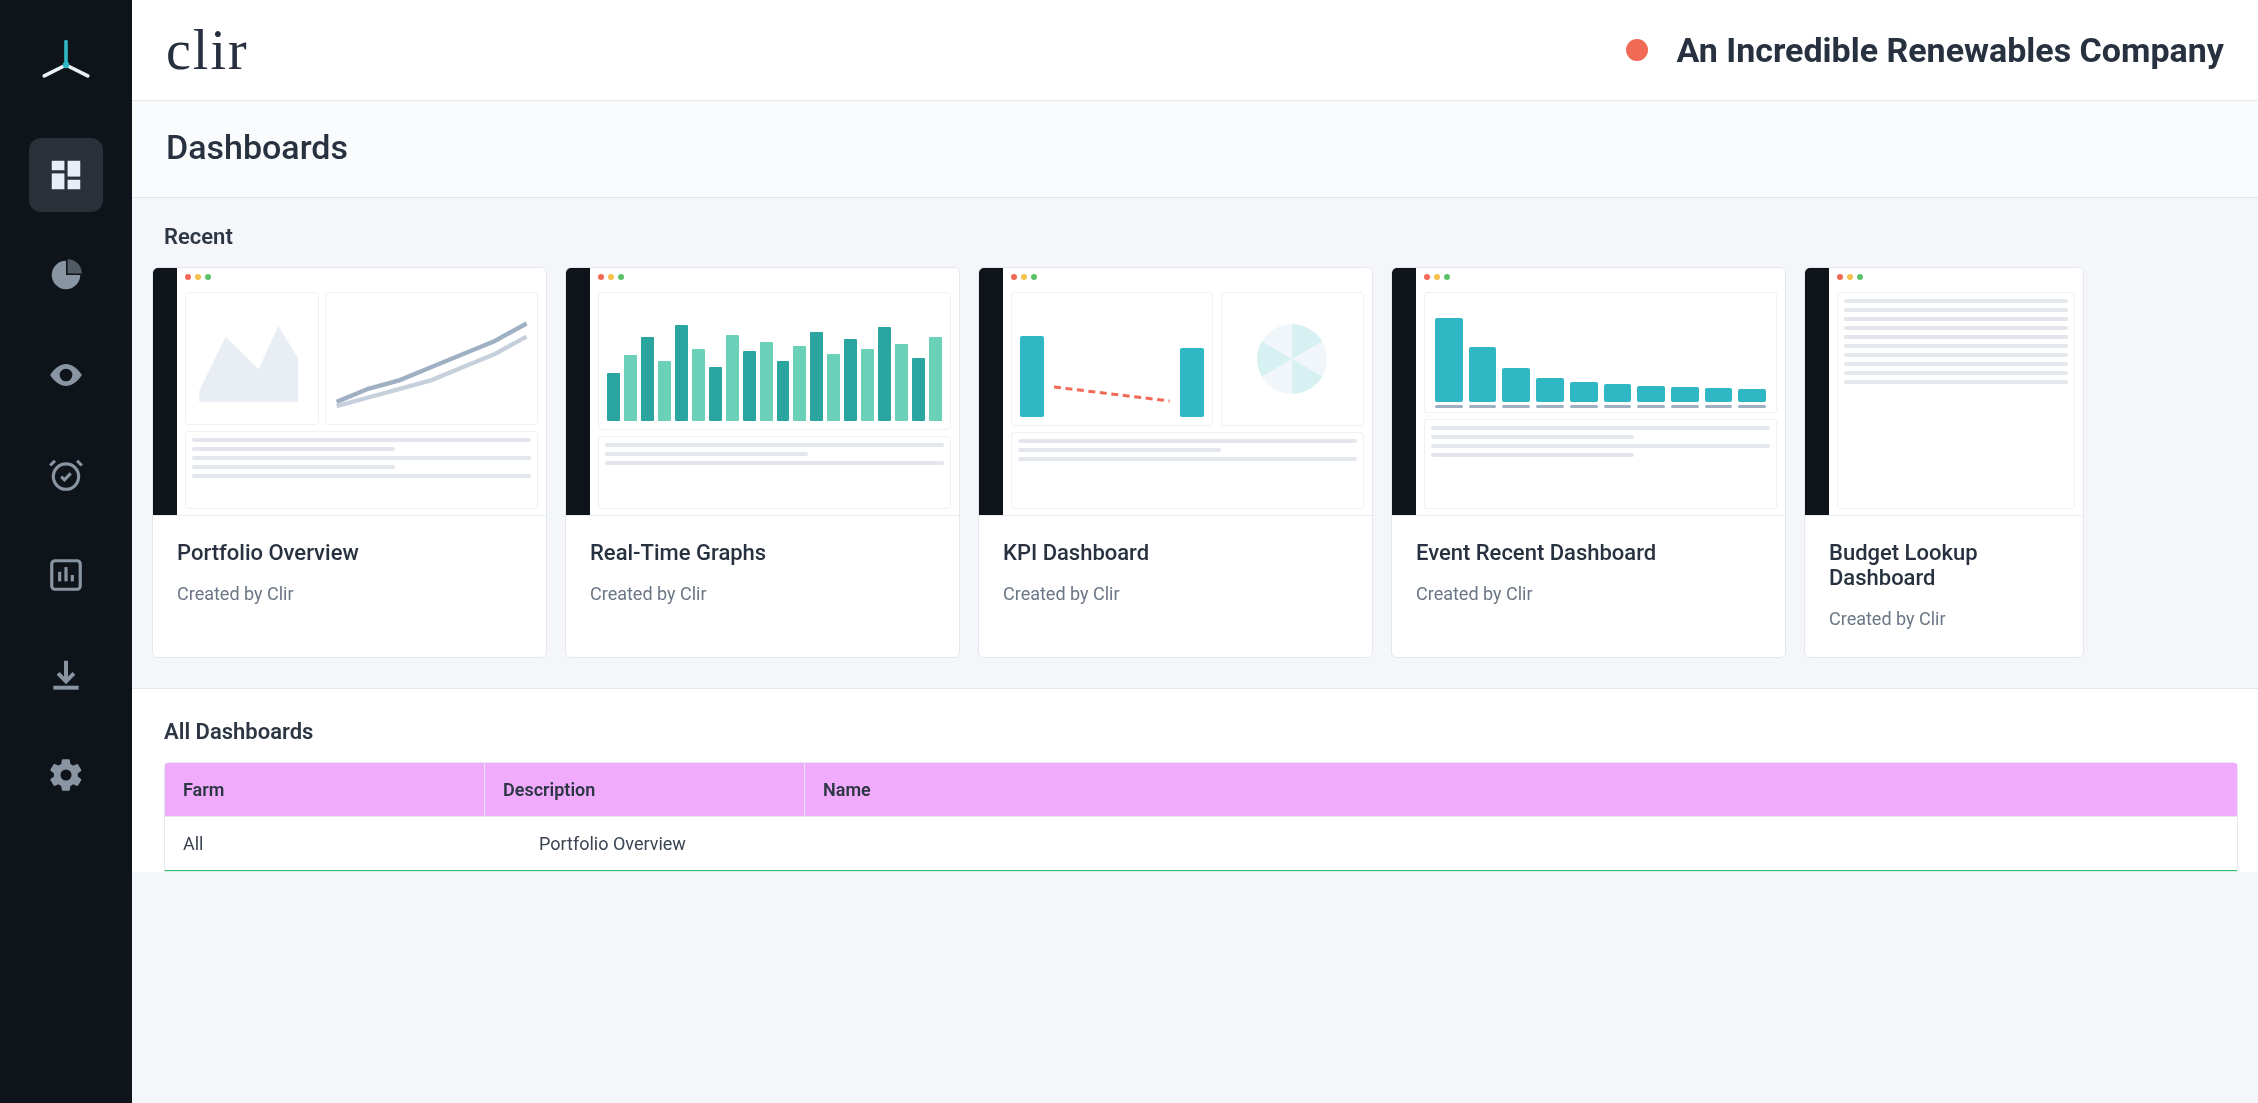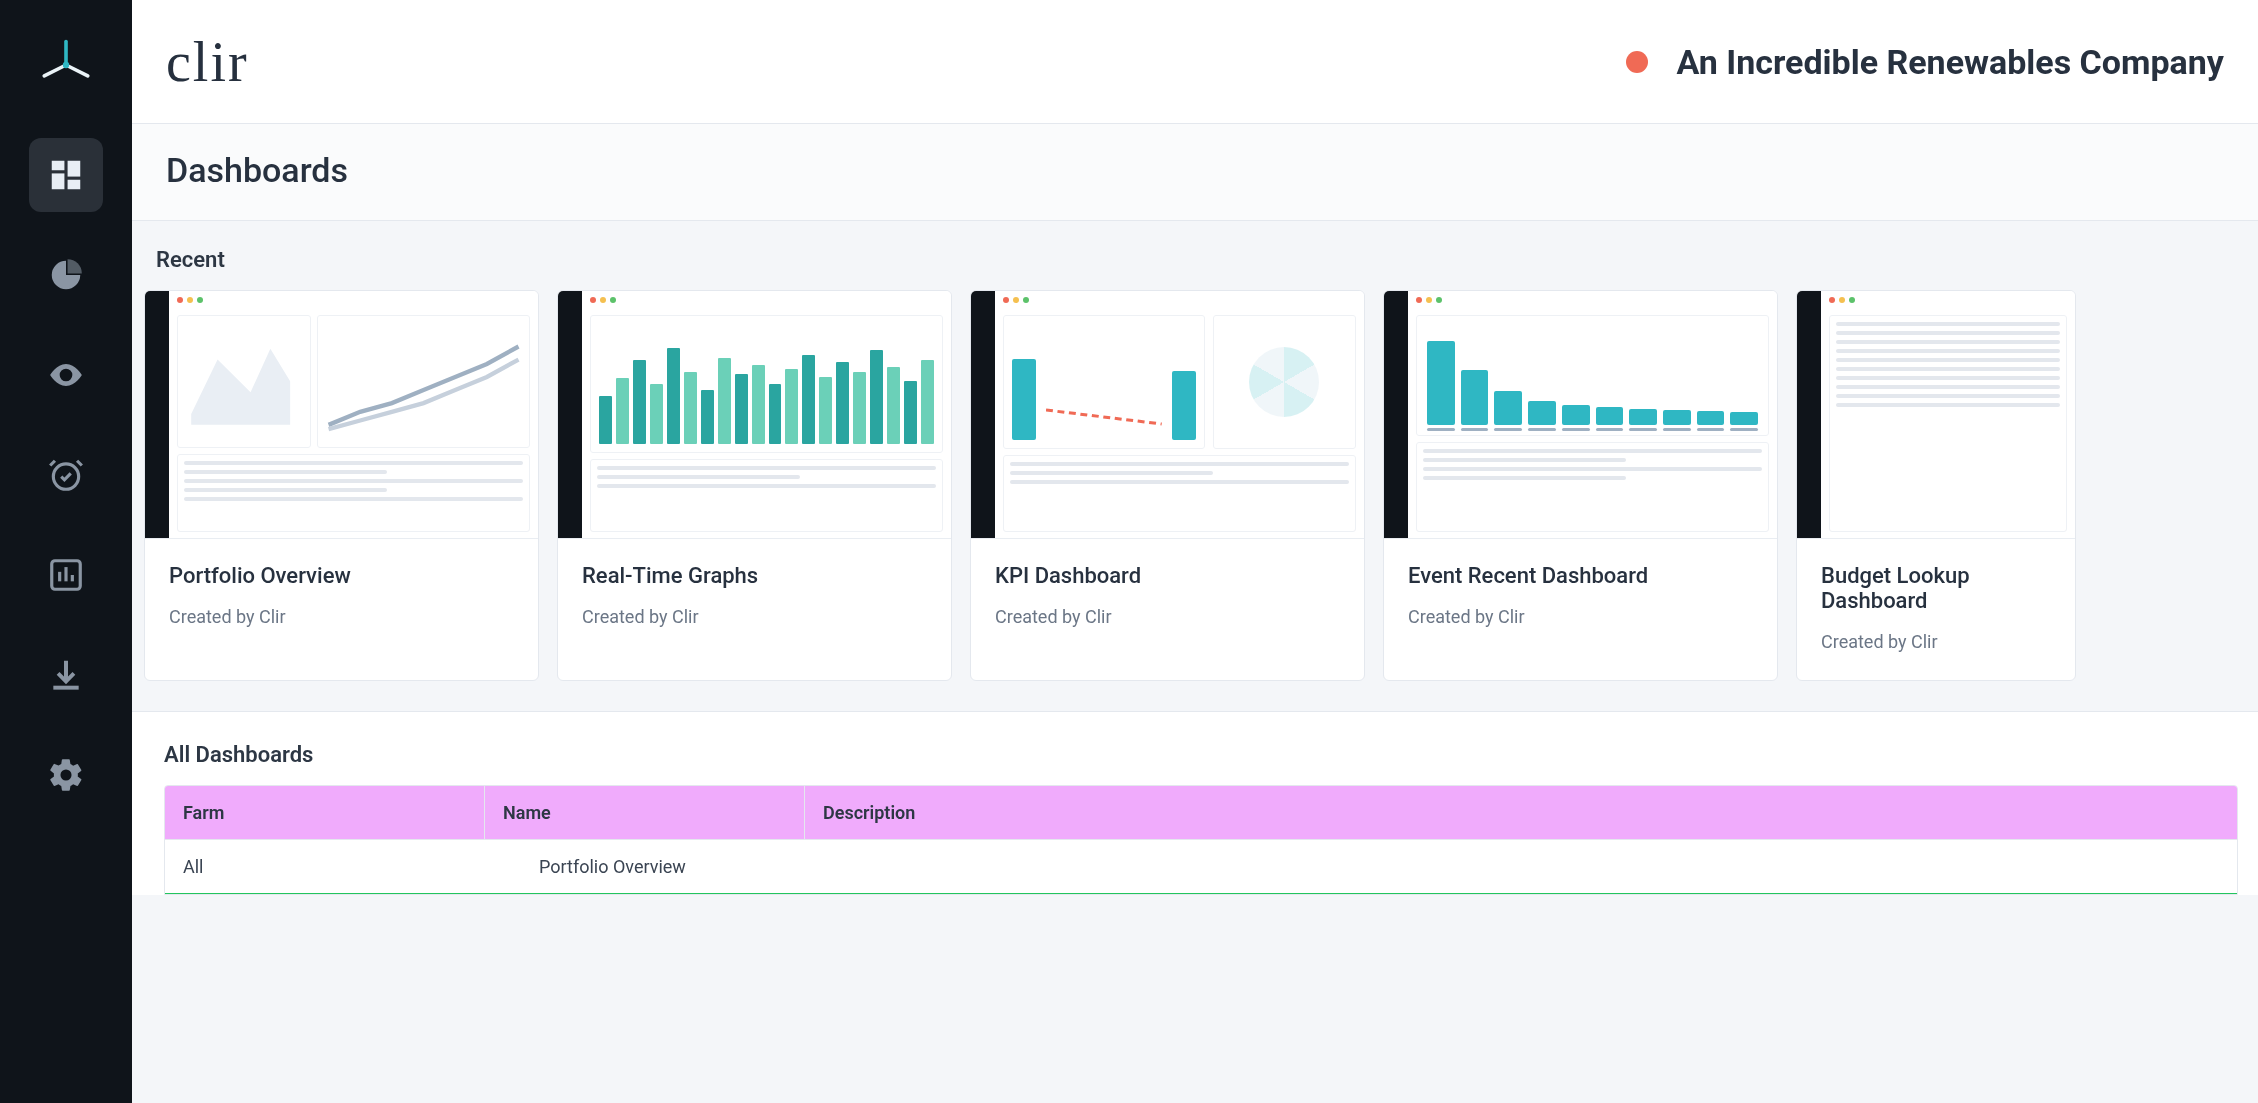--- a/index.html
+++ b/index.html
@@ -42,21 +42,21 @@
 }
 .sidebar .nav-btn svg { width: 38px; height: 38px; }
 
 
 .main { flex: 1; display: flex; flex-direction: column; overflow: hidden; }
 
 
 .header {
   background: #ffffff;
   border-bottom: 1px solid #e4e8ee;
-  height: 124px;
+  height: 101px;
   display: flex;
   align-items: center;
   padding: 0 34px;
 }
 .brand {
   font-size: 56px;
   font-weight: 400;
   letter-spacing: 2px;
   color: #26303e;
   font-family: Georgia, 'Times New Roman', serif;
@@ -82,21 +82,21 @@
   padding: 26px 34px 30px;
 }
 .page-title {
   font-size: 34px;
   font-weight: 500;
   color: #27313f;
 }
 
 
 .section {
-  padding: 26px 20px 30px 12px;
+  padding: 26px 20px 30px 20px;
 }
 .section-title {
   font-size: 22px;
   font-weight: 600;
   color: #2d3744;
   margin-bottom: 18px;
   padding-left: 12px;
 }
 
 
@@ -514,22 +514,22 @@
         </div>
 
       </div>
     </section>
 
     <section class="all-section">
       <div class="section-title">All Dashboards</div>
       <div class="table">
         <div class="thead">
           <div class="th">Farm</div>
+          <div class="th">Description</div>
           <div class="th">Name</div>
-          <div class="th">Description</div>
         </div>
         <div class="trow">
           <div class="td">All</div>
           <div class="td">Portfolio Overview</div>
         </div>
       </div>
     </section>
   </div>
 </div>
 

